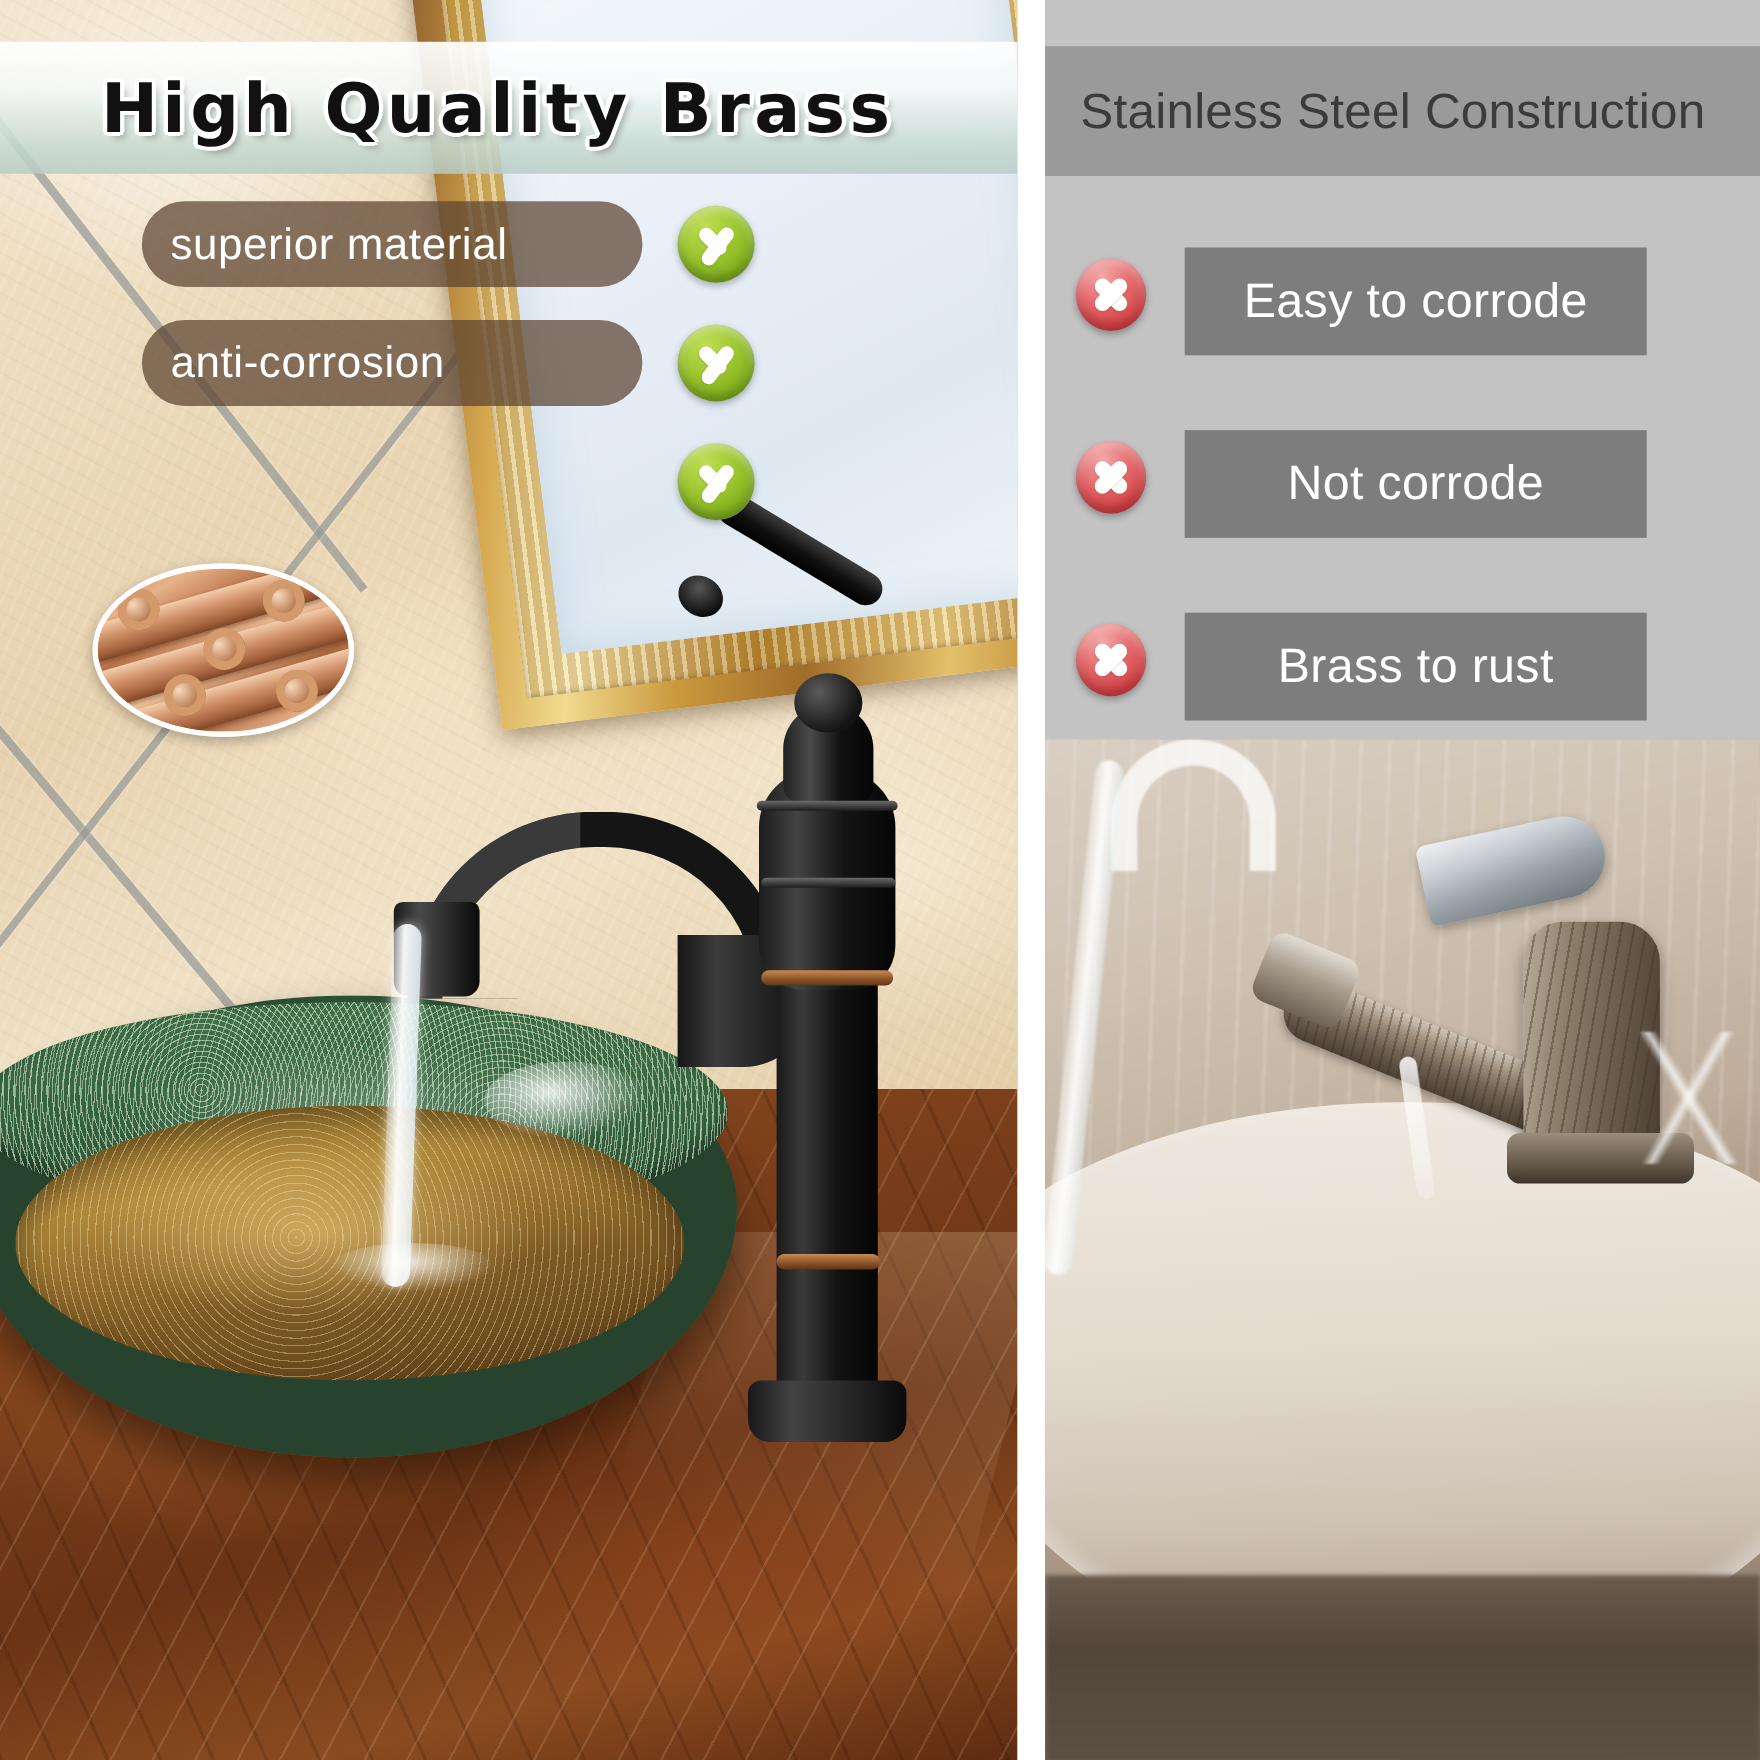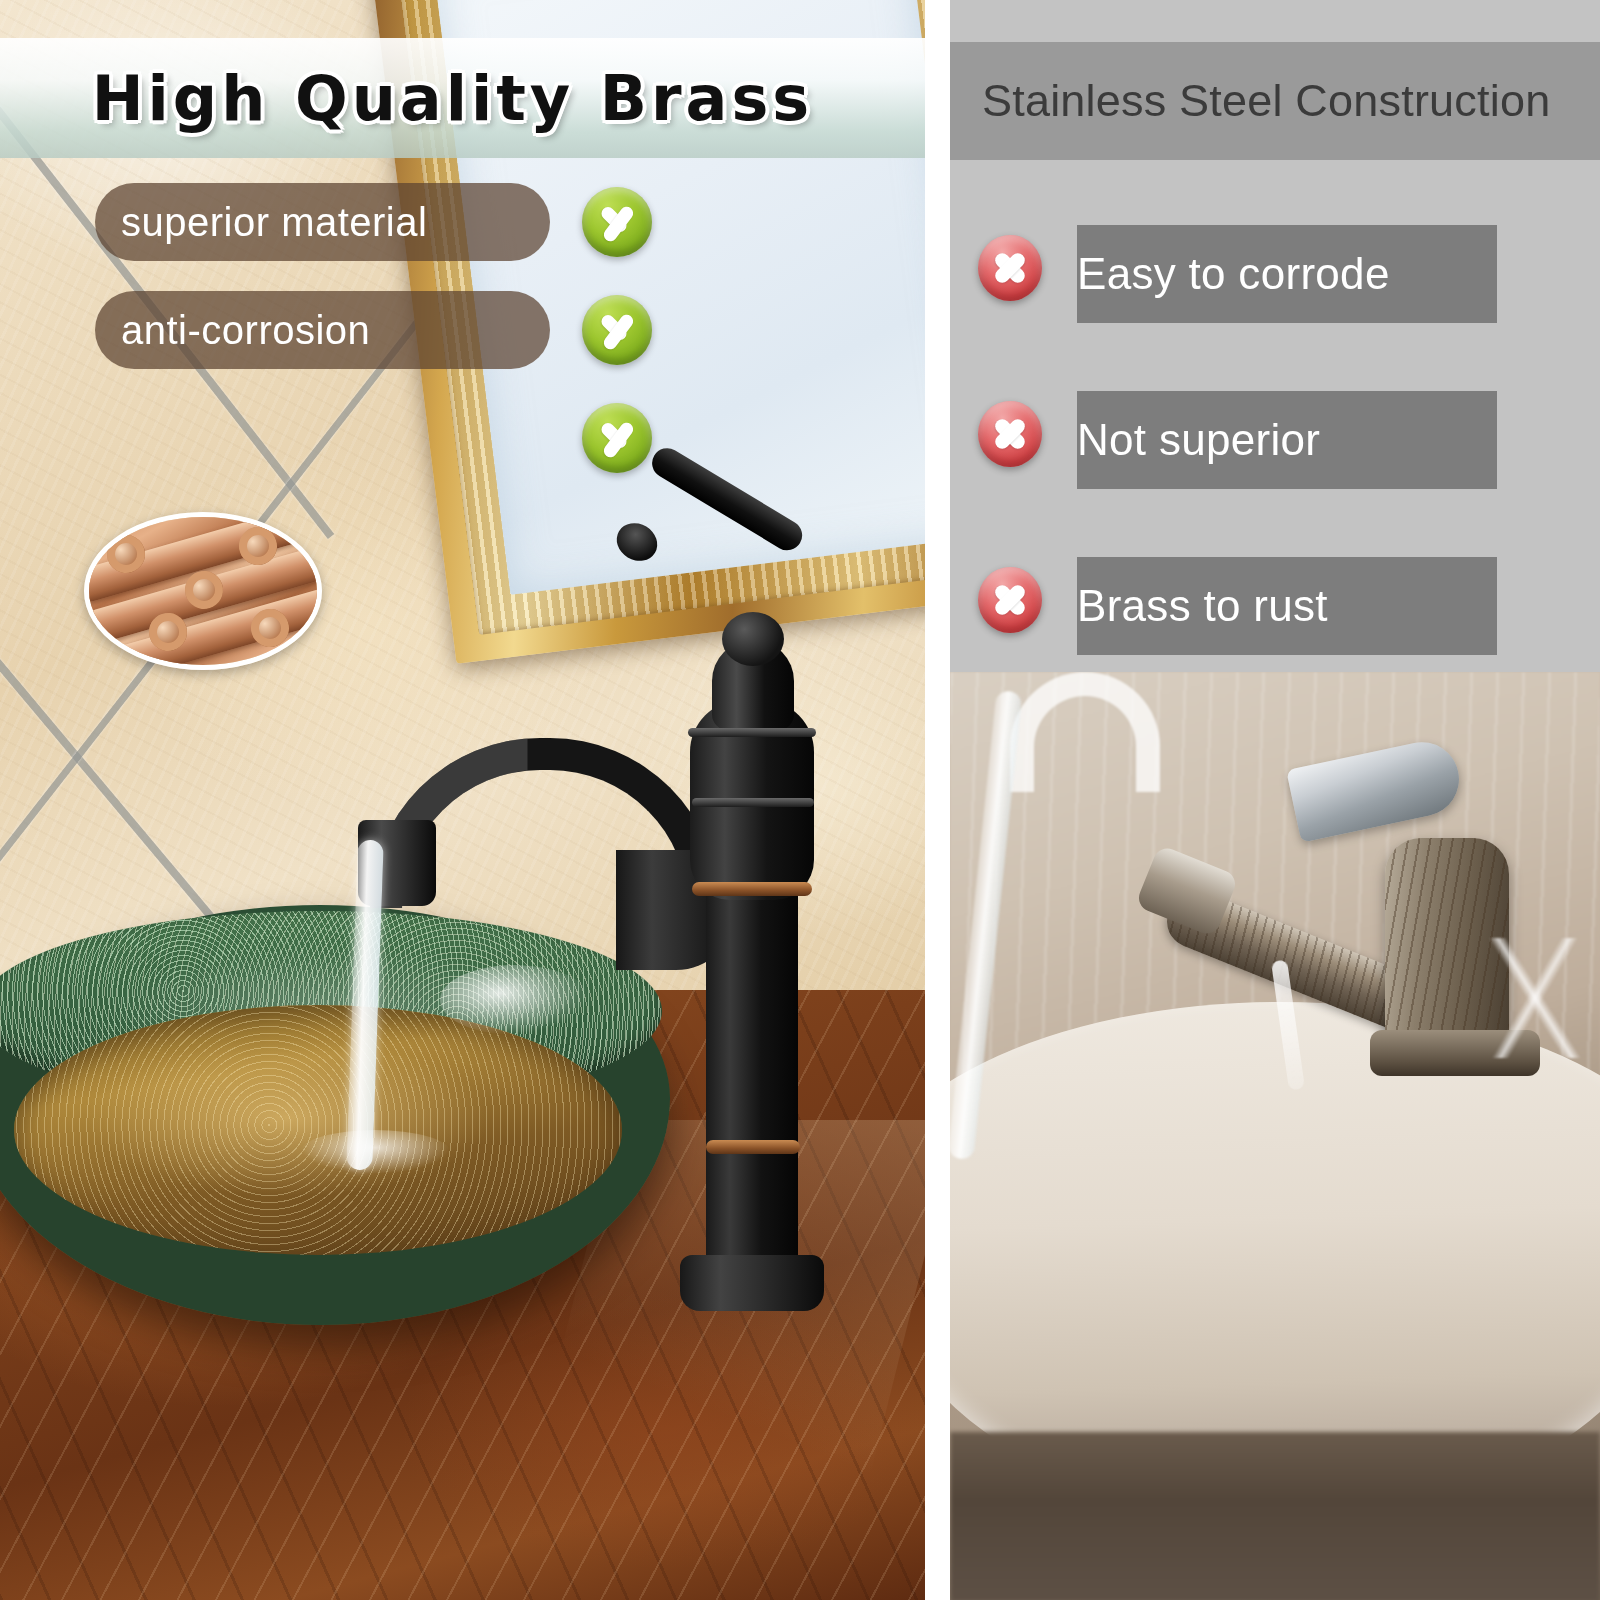--- a/index.html
+++ b/index.html
@@ -142,21 +142,21 @@
      display:flex;align-items:center;justify-content:center;
      font-family:"DejaVu Sans","Liberation Sans",sans-serif;
      font-weight:bold;font-size:62px;letter-spacing:4px;color:#111;
      text-shadow:
        -3px -3px 0 #fff, 3px -3px 0 #fff, -3px 3px 0 #fff, 3px 3px 0 #fff,
        0 -4px 0 #fff, 0 4px 0 #fff, -4px 0 0 #fff, 4px 0 0 #fff,
        5px 5px 6px rgba(0,0,0,.25);
      white-space:nowrap;}
 
   
-  .feat-list{position:absolute;left:0;top:175px;width:1118px;}
+  .feat-list{position:absolute;left:0;top:175px;width:1118px;padding-left:34px;}
   .feat-row{position:relative;height:108px;}
   .pill{position:absolute;left:95px;top:8px;width:455px;height:78px;border-radius:40px;
      background:rgba(92,66,48,.72);display:flex;align-items:center;}
   .pill span{padding-left:26px;color:#fff;font-size:40px;letter-spacing:.5px;white-space:nowrap;}
   .check{position:absolute;left:582px;top:12px;width:70px;height:70px;border-radius:50%;
      background:radial-gradient(circle at 36% 26%, #bede54 0%, #9cc62e 42%, #7fae1e 74%, #5f8c12 100%);
      box-shadow:0 3px 7px rgba(0,0,0,.28), inset 0 -5px 9px rgba(60,90,10,.5), inset 0 4px 9px rgba(255,255,255,.5);}
   .check:before{content:"";position:absolute;left:17px;top:26px;width:30px;height:13px;border-radius:7px;
      background:#fff;transform:rotate(45deg);box-shadow:0 1px 2px rgba(0,0,0,.12);}
   .check:after{content:"";position:absolute;left:30px;top:17px;width:13px;height:40px;border-radius:7px;
@@ -196,21 +196,21 @@
   .neg-list{position:absolute;left:0;top:215px;width:650px;}
   .neg-row{position:relative;height:166px;}
   .xbadge{position:absolute;left:28px;top:20px;width:64px;height:66px;border-radius:50%;
      background:radial-gradient(circle at 38% 26%, #f3a8a8 0%, #e4686a 40%, #cf3f42 76%, #a82a2d 100%);
      box-shadow:0 3px 7px rgba(0,0,0,.3), inset 0 -5px 9px rgba(120,20,25,.45), inset 0 5px 10px rgba(255,255,255,.45);}
   .xbadge:before,.xbadge:after{content:"";position:absolute;left:14px;top:26px;width:36px;height:14px;
      border-radius:8px;background:#fff;box-shadow:0 1px 2px rgba(0,0,0,.12);}
   .xbadge:before{transform:rotate(45deg);}
   .xbadge:after{transform:rotate(-45deg);}
   .nbar{position:absolute;left:127px;top:10px;width:420px;height:98px;background:#7d7d7d;
-     display:flex;align-items:center;}
+     display:flex;align-items:center;justify-content:center;}
   .nbar span{color:#fff;font-size:44px;letter-spacing:.3px;white-space:nowrap;}
 
   
   .photo-right{position:absolute;left:0;top:672px;width:650px;height:928px;overflow:hidden;
      background:linear-gradient(170deg,#cdbfb0 0%,#c3b4a4 28%,#b9a794 55%,#a08f7d 80%,#6d5f50 100%);}
   .pr-wall{position:absolute;left:0;top:0;width:650px;height:430px;
      background:linear-gradient(165deg,#d9cfc2 0%,#cfc2b2 40%,#bfae9c 80%,#ab9a87 100%);
      filter:blur(1px);}
   .pr-wall:after{content:"";position:absolute;inset:0;
      background:repeating-linear-gradient(92deg, rgba(255,255,255,.16) 0 3px, rgba(0,0,0,0) 3px 26px);}
@@ -353,21 +353,21 @@
     <div class="neg-list">
       <div class="neg-row">
         <div class="xbadge"></div>
         <div class="nbar">
           <span>Easy to corrode</span>
         </div>
       </div>
       <div class="neg-row">
         <div class="xbadge"></div>
         <div class="nbar">
-          <span>Not superior</span>
+          <span>Not corrode</span>
         </div>
       </div>
       <div class="neg-row">
         <div class="xbadge"></div>
         <div class="nbar">
           <span>Brass to rust</span>
         </div>
       </div>
     </div>
 

